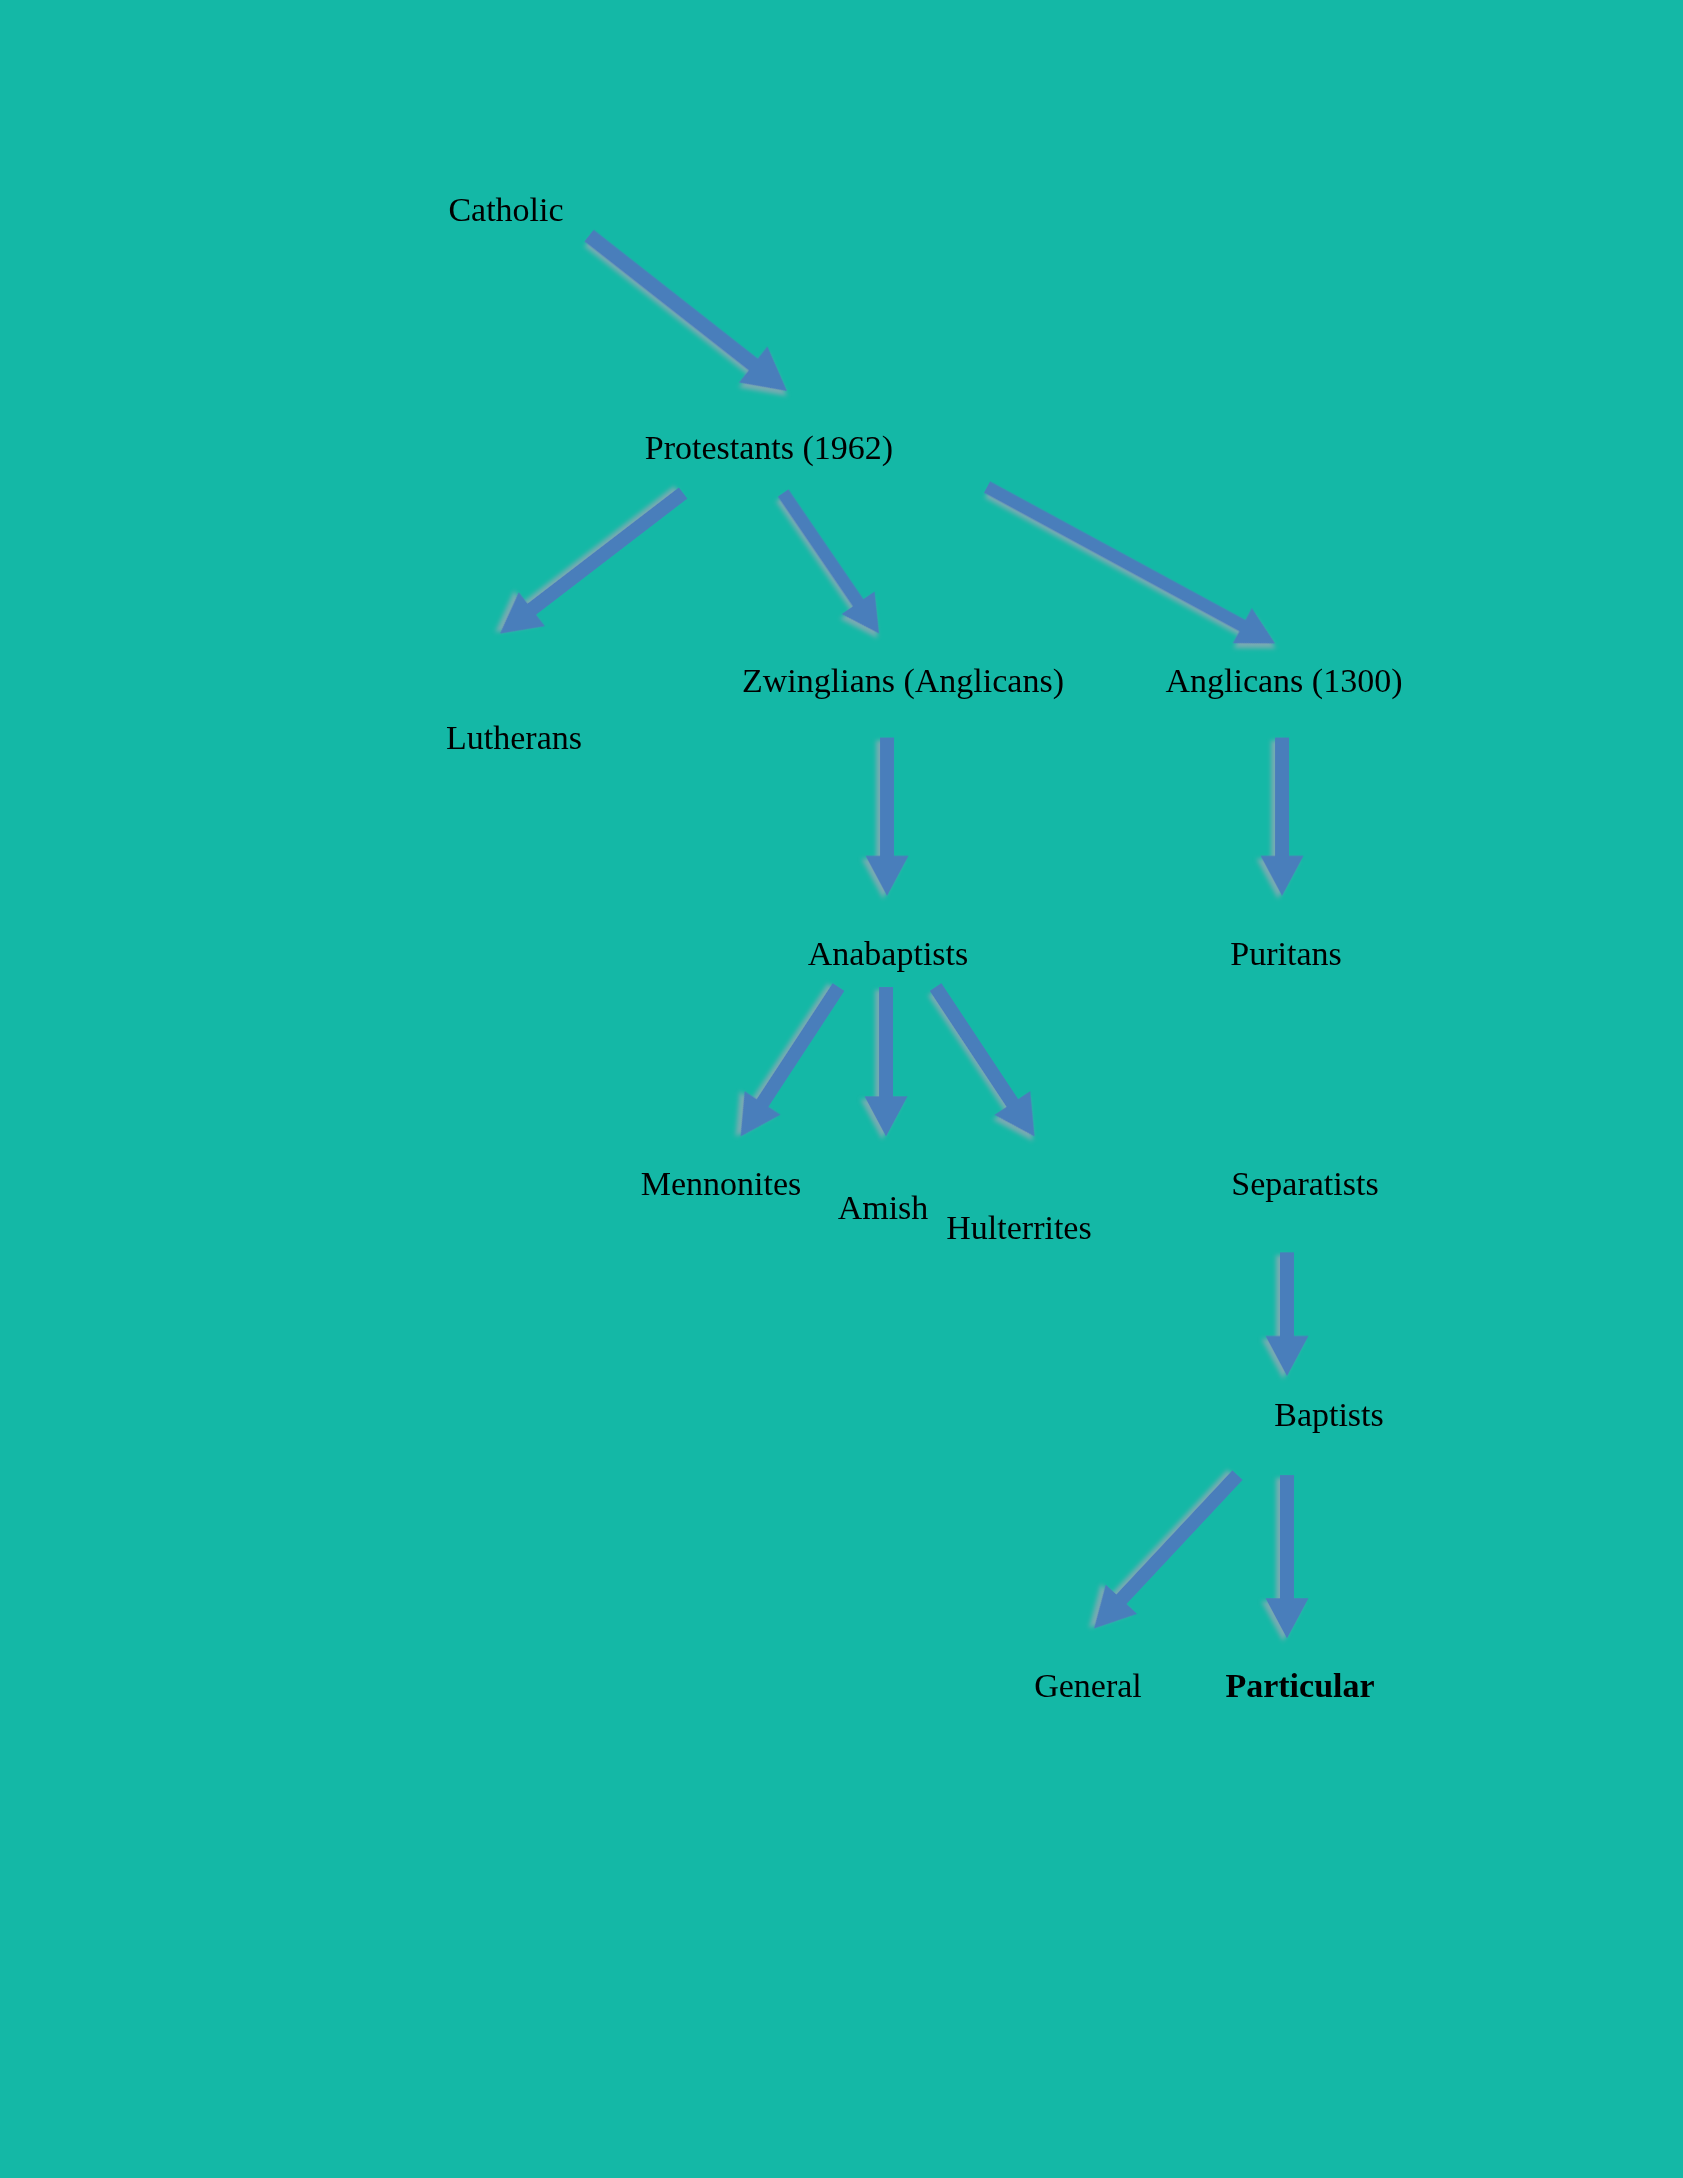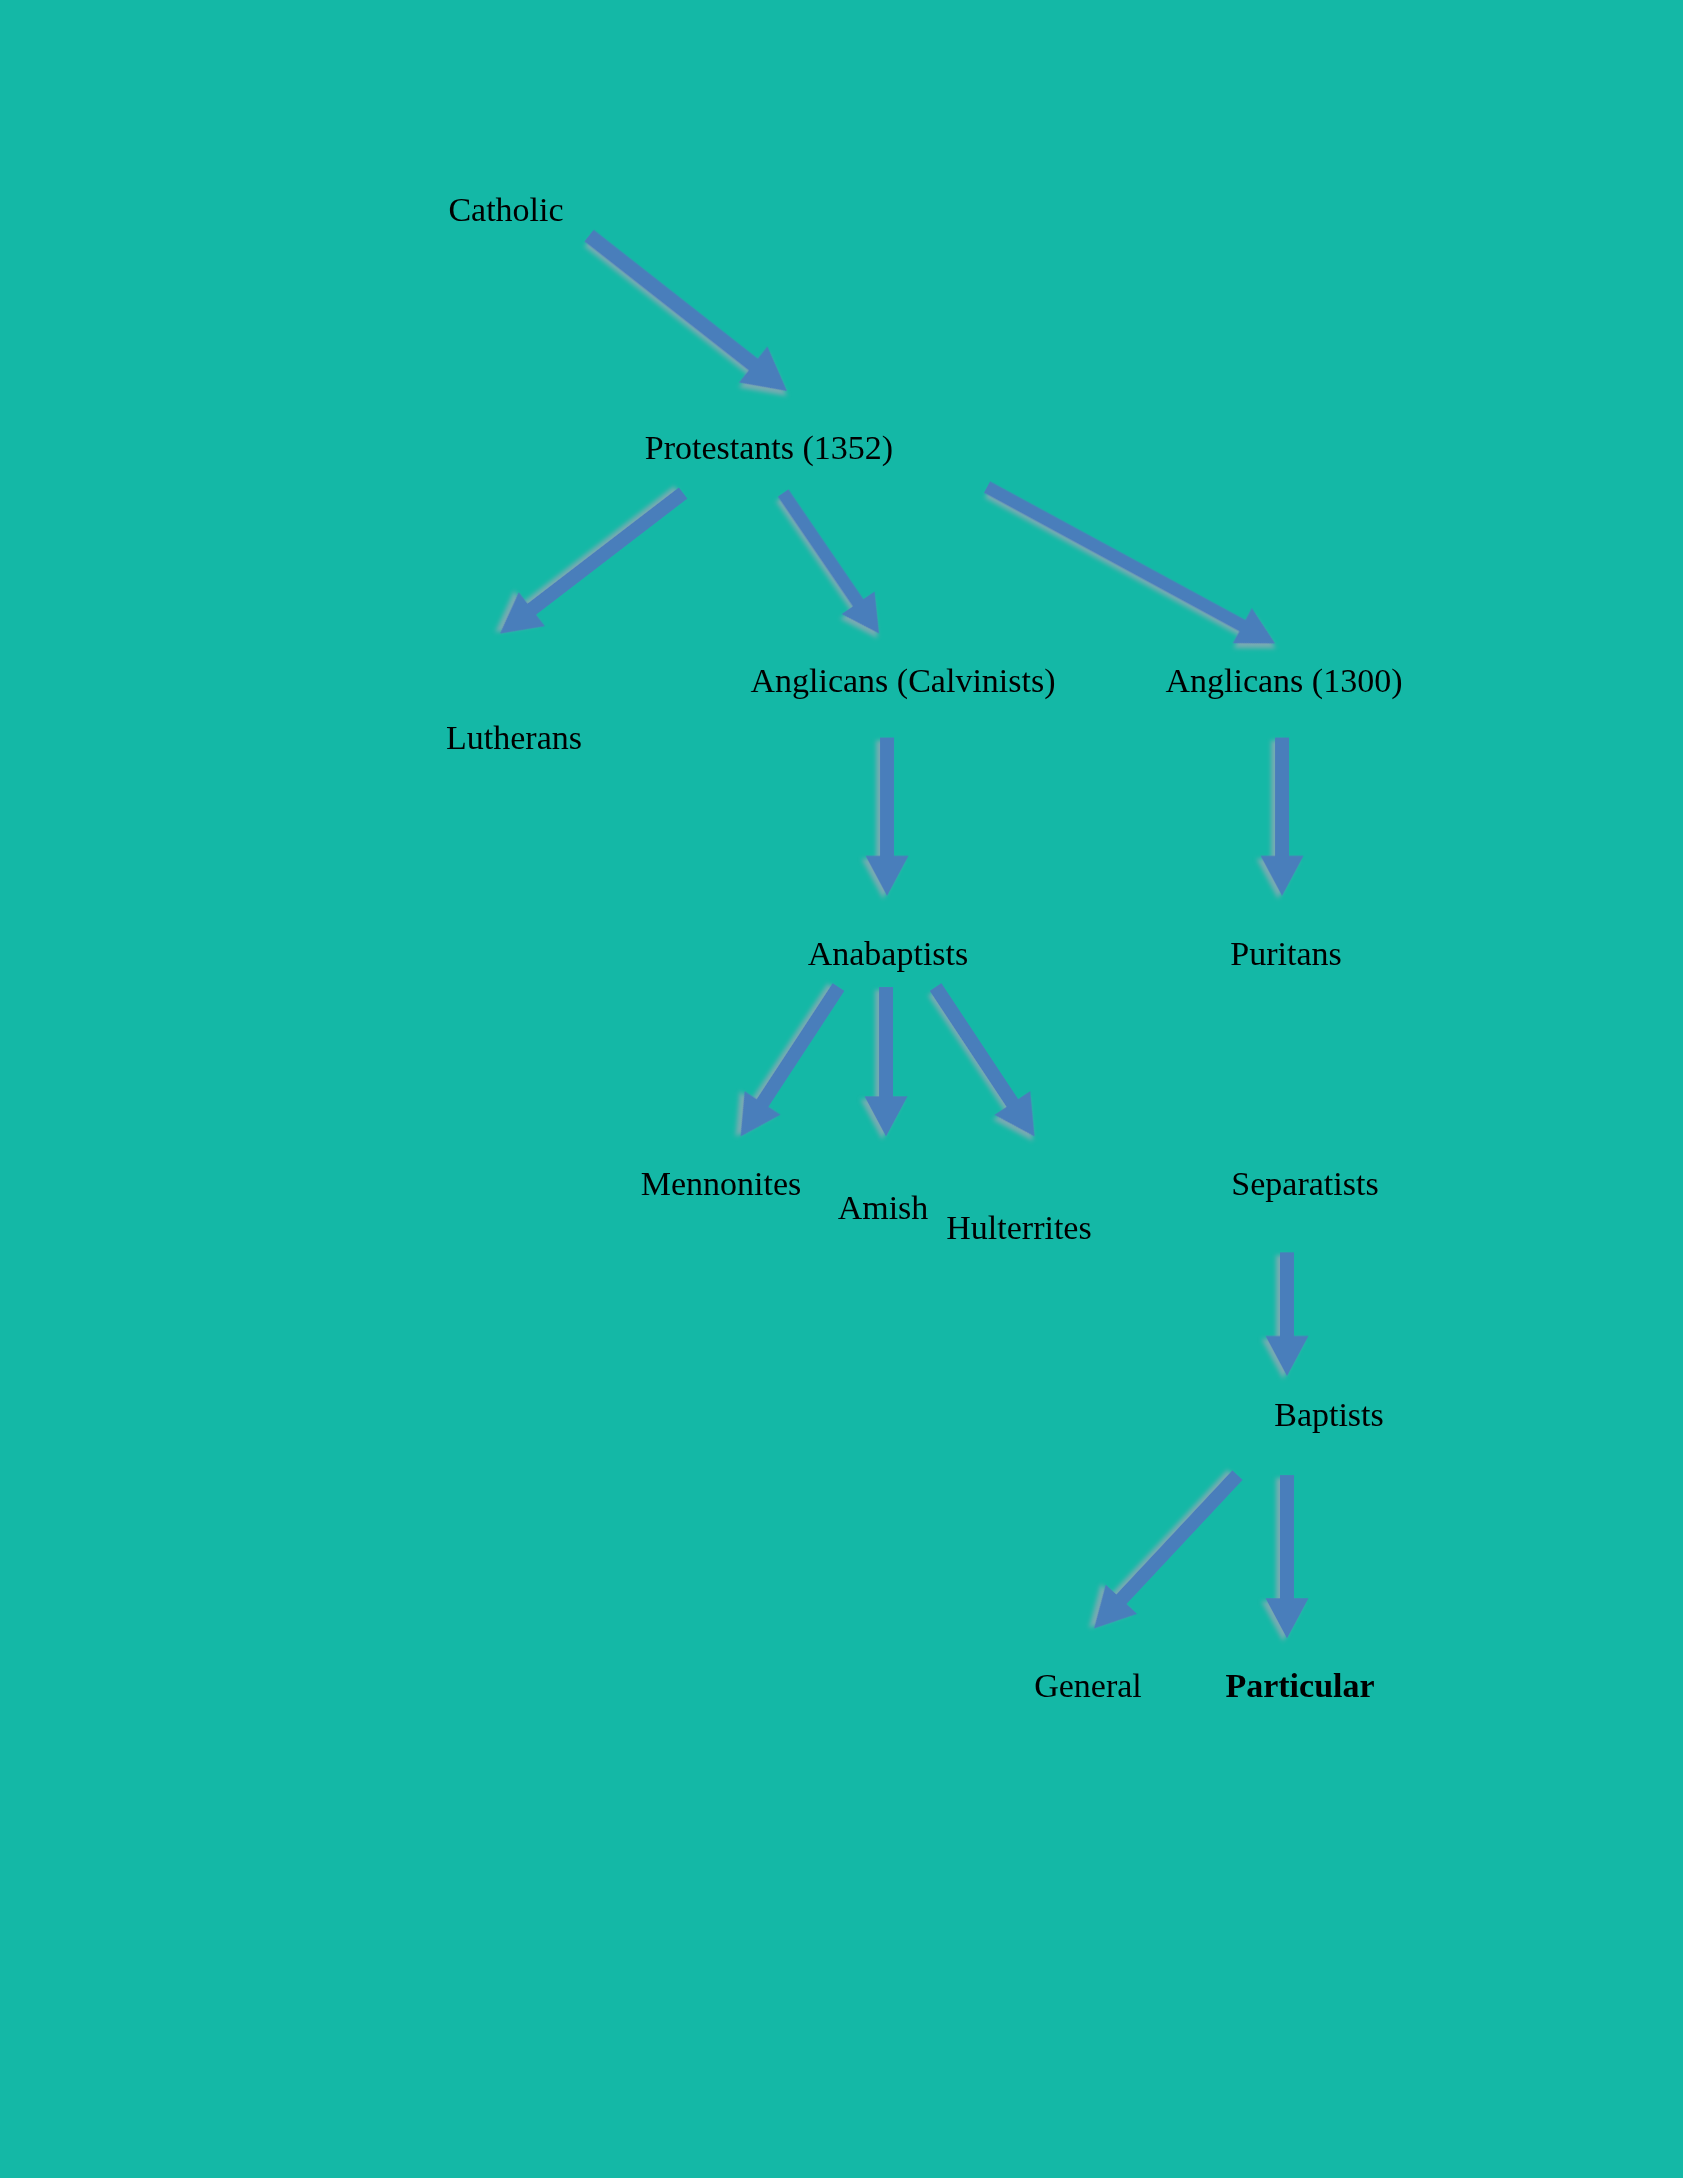--- a/index.html
+++ b/index.html
@@ -60,23 +60,23 @@
         <polygon points="0.00,-7.00 110.40,-7.00 110.40,-21.70 151.00,0.00 110.40,21.70 110.40,7.00 0.00,7.00" fill="#4A7EBB" transform="translate(895,997) rotate(90.000)" filter="url(#arrowShadow)"></polygon>
         <polygon points="0.00,-7.00 140.51,-7.00 140.51,-21.70 181.11,0.00 140.51,21.70 140.51,7.00 0.00,7.00" fill="#4A7EBB" transform="translate(945,997) rotate(56.485)" filter="url(#arrowShadow)"></polygon>
         <polygon points="0.00,-7.00 84.40,-7.00 84.40,-21.70 125.00,0.00 84.40,21.70 84.40,7.00 0.00,7.00" fill="#4A7EBB" transform="translate(1300,1265) rotate(90.000)" filter="url(#arrowShadow)"></polygon>
         <polygon points="0.00,-7.00 171.65,-7.00 171.65,-21.70 212.25,0.00 171.65,21.70 171.65,7.00 0.00,7.00" fill="#4A7EBB" transform="translate(1250,1490) rotate(133.091)" filter="url(#arrowShadow)"></polygon>
         <polygon points="0.00,-7.00 124.40,-7.00 124.40,-21.70 165.00,0.00 124.40,21.70 124.40,7.00 0.00,7.00" fill="#4A7EBB" transform="translate(1300,1490) rotate(90.000)" filter="url(#arrowShadow)"></polygon>
       </g>
   </svg>
 
   <div id="label-layer">
       <div class="node-label" style="left: 506px; top: 190px; color: rgb(0, 0, 0);">Catholic</div>
-      <div class="node-label" style="left: 769px; top: 428px; color: rgb(0, 0, 0);">Protestants (1352)</div>
+      <div class="node-label" style="left: 769px; top: 428px; color: rgb(0, 0, 0);">Protestants (1962)</div>
       <div class="node-label" style="left: 514px; top: 697px; color: rgb(0, 0, 0); margin-top: 21px;">Lutherans</div>
-      <div class="node-label" style="left: 903px; top: 661px; color: rgb(0, 0, 0);">Anglicans (Calvinists)</div>
+      <div class="node-label" style="left: 903px; top: 661px; color: rgb(0, 0, 0);">Zwinglians (Anglicans)</div>
       <div class="node-label" style="left: 1284px; top: 661px; color: rgb(0, 0, 0);">Anglicans (1300)</div>
       <div class="node-label" style="left: 888px; top: 934px; color: rgb(0, 0, 0);">Anabaptists</div>
       <div class="node-label" style="left: 1286px; top: 934px; color: rgb(0, 0, 0);">Puritans</div>
       <div class="node-label" style="left: 721px; top: 1164px; color: rgb(0, 0, 0);">Mennonites</div>
       <div class="node-label" style="left: 883px; top: 1164px; color: rgb(0, 0, 0); margin-top: 24px;">Amish</div>
       <div class="node-label" style="left: 1019px; top: 1208px; color: rgb(0, 0, 0);">Hulterrites</div>
       <div class="node-label" style="left: 1305px; top: 1164px; color: rgb(0, 0, 0);">Separatists</div>
       <div class="node-label" style="left: 1285px; top: 1395px; color: rgb(0, 0, 0); margin-left: 44px;">Baptists</div>
       <div class="node-label" style="left: 1088px; top: 1666px; color: rgb(0, 0, 0);">General</div>
       <div class="node-label" style="left: 1300px; top: 1666px; color: rgb(0, 0, 0); font-weight: bold;">Particular</div>

